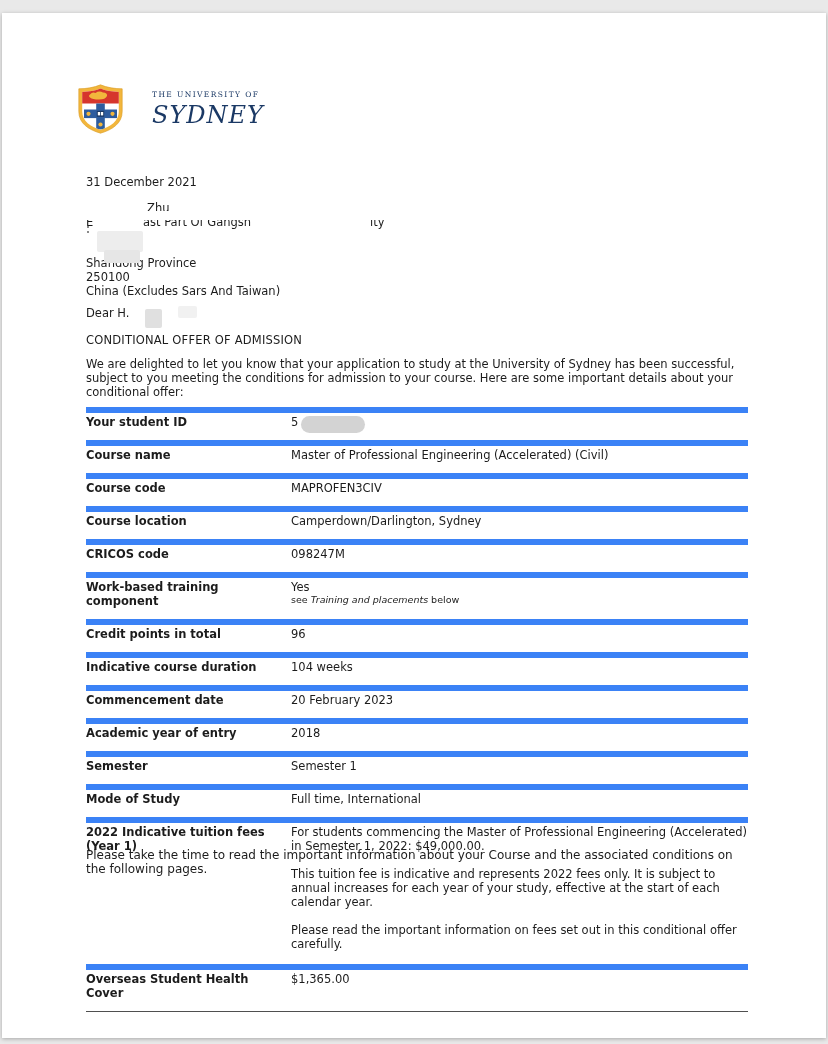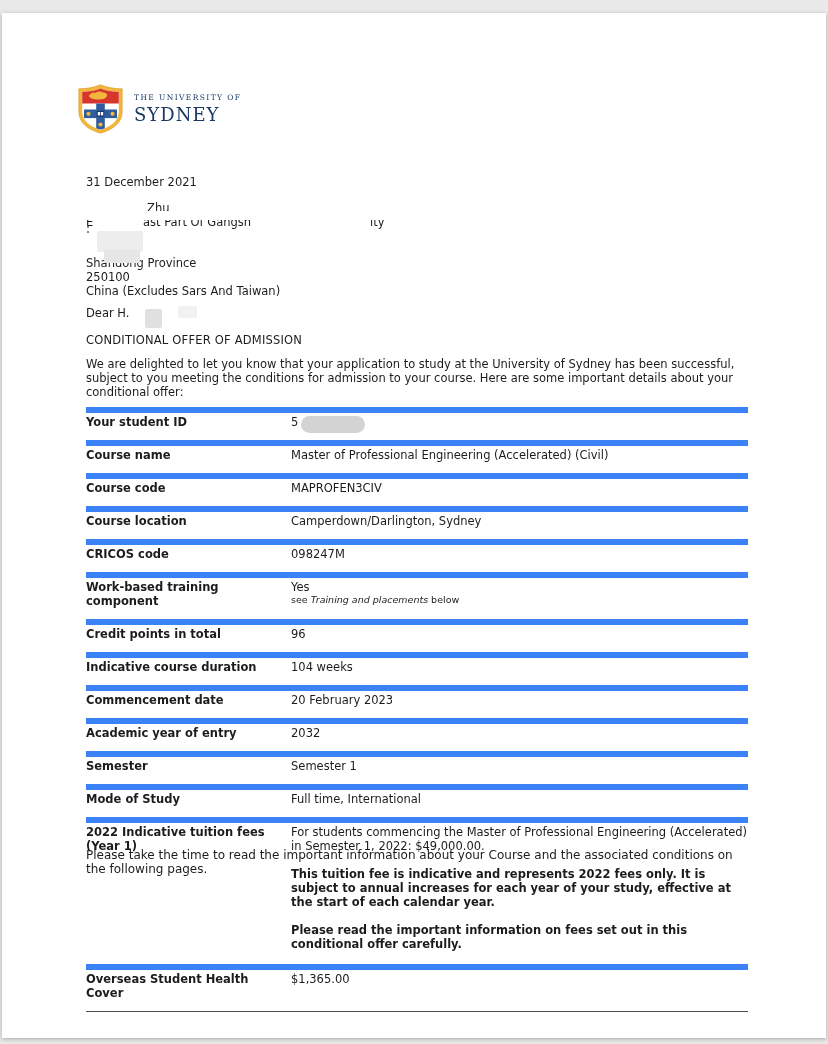--- a/index.html
+++ b/index.html
@@ -9,28 +9,28 @@
     font-family:"DejaVu Sans", sans-serif;
     color:#1c1c1c;
   }
   .page{
     position:absolute;left:2px;right:2px;top:13px;bottom:6px;
     background:#ffffff;
     box-shadow:0 1px 4px rgba(0,0,0,.28);
   }
 
   
-  .logo{position:absolute;left:76px;top:84px;display:flex;align-items:center;gap:9px}
+  .logo{position:absolute;left:76px;top:84px;display:flex;align-items:center;gap:27px}
   .wordmark .uni{
     font-family:"DejaVu Serif",serif;font-size:7.5px;letter-spacing:1.4px;
     color:#1b3965;margin-bottom:2px;white-space:nowrap;
   }
   .wordmark .syd{
-    font-family:"DejaVu Serif",serif;font-size:18px;letter-spacing:1px;
-    color:#1b3965;white-space:nowrap;
+    font-family:"DejaVu Serif",serif;font-size:24px;letter-spacing:1px;
+    color:#1b3965;white-space:nowrap;font-style:italic;
   }
 
   .date{position:absolute;left:86px;top:175px;font-size:11.5px;line-height:14px}
 
   
   .frag{position:absolute;font-size:11.5px;line-height:14px;white-space:nowrap}
   .white-clip{position:absolute;left:86px;top:211px;width:302px;height:9px;background:#fff;z-index:2}
   .redaction{position:absolute;border-radius:2px;z-index:3}
   .r1{left:97px;top:231px;width:46px;height:21px;background:#ededed}
   .r2{left:104px;top:250px;width:36px;height:13px;background:#e6e6e6}
@@ -45,21 +45,21 @@
   
   .offer-table{position:absolute;left:86px;top:407px}
   table{border-collapse:collapse;table-layout:fixed;width:654px;font-size:11.5px;line-height:14px}
   td{vertical-align:top;border-top:6px solid #3b82f6;padding:2px 0 11px}
   tr:last-child td{border-bottom:1px solid #4f4f4f}
   td.lbl{width:197px;font-weight:bold;padding-right:8px}
   td.val{width:457px}
   .note{font-size:9.5px;line-height:12px}
   .val p{margin:0 0 14px}
   .val p.last{margin-bottom:2px}
-  .bold{font-weight:bold}
+  .bold{font-weight:normal}
   .id-blob{
     display:inline-block;width:64px;height:17px;background:#d3d3d3;
     border-radius:9px;margin:-2px 0 -5px 3px;vertical-align:middle;
   }
 </style>
 </head>
 <body>
 
 <div class="page"></div>
 
@@ -146,21 +146,21 @@
   <tr>
     <td class="lbl">Indicative course duration</td>
     <td class="val">104 weeks</td>
   </tr>
   <tr>
     <td class="lbl">Commencement date</td>
     <td class="val">20 February 2023</td>
   </tr>
   <tr>
     <td class="lbl">Academic year of entry</td>
-    <td class="val">2032</td>
+    <td class="val">2018</td>
   </tr>
   <tr>
     <td class="lbl">Semester</td>
     <td class="val">Semester 1</td>
   </tr>
   <tr>
     <td class="lbl">Mode of Study</td>
     <td class="val">Full time, International</td>
   </tr>
   <tr>

